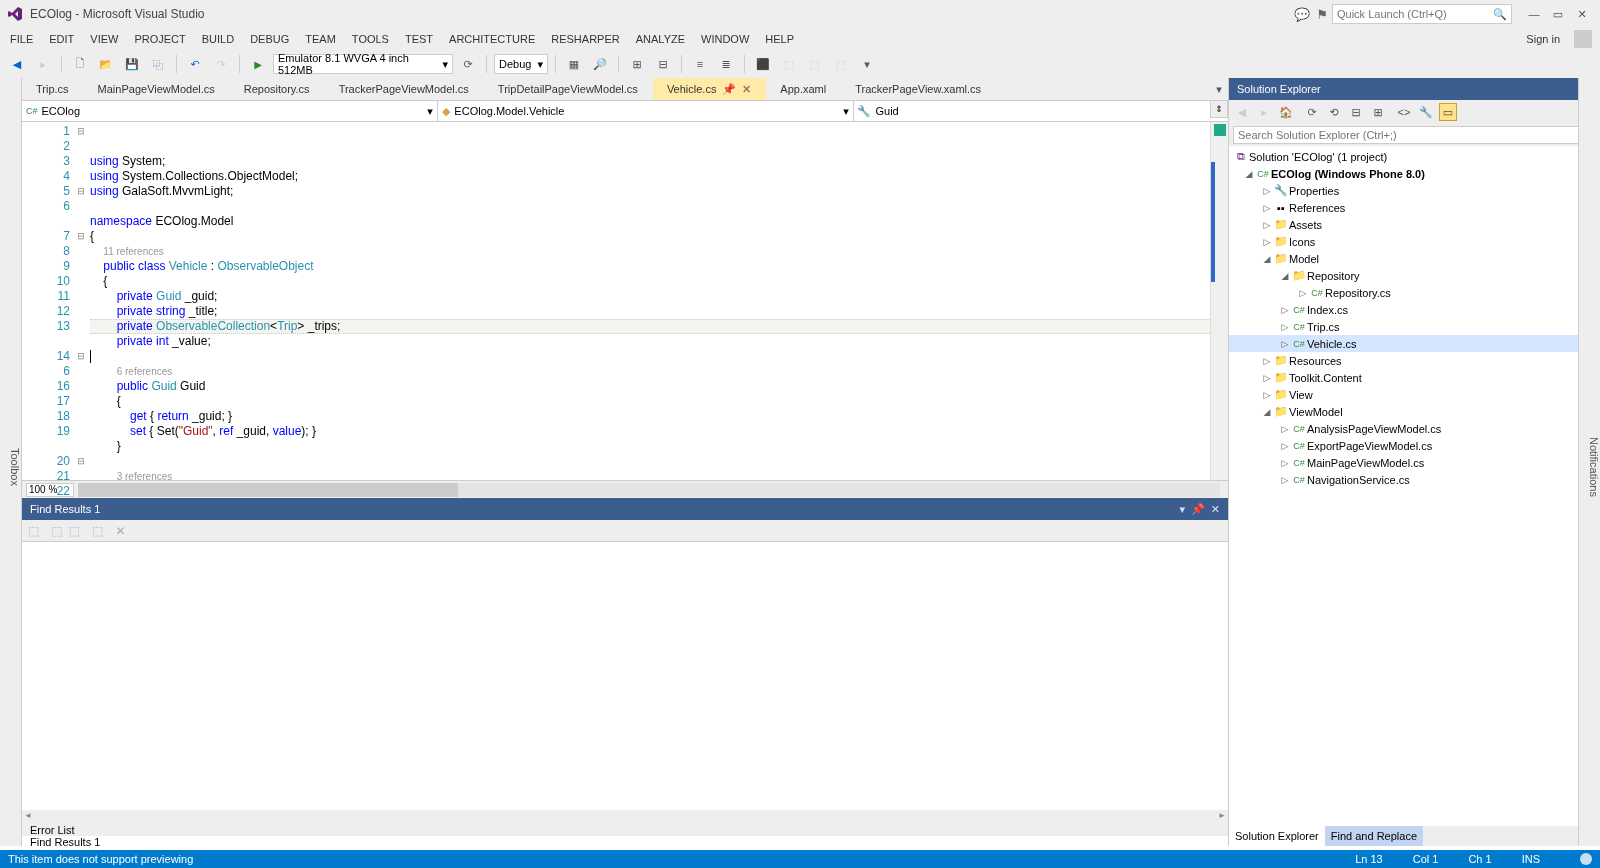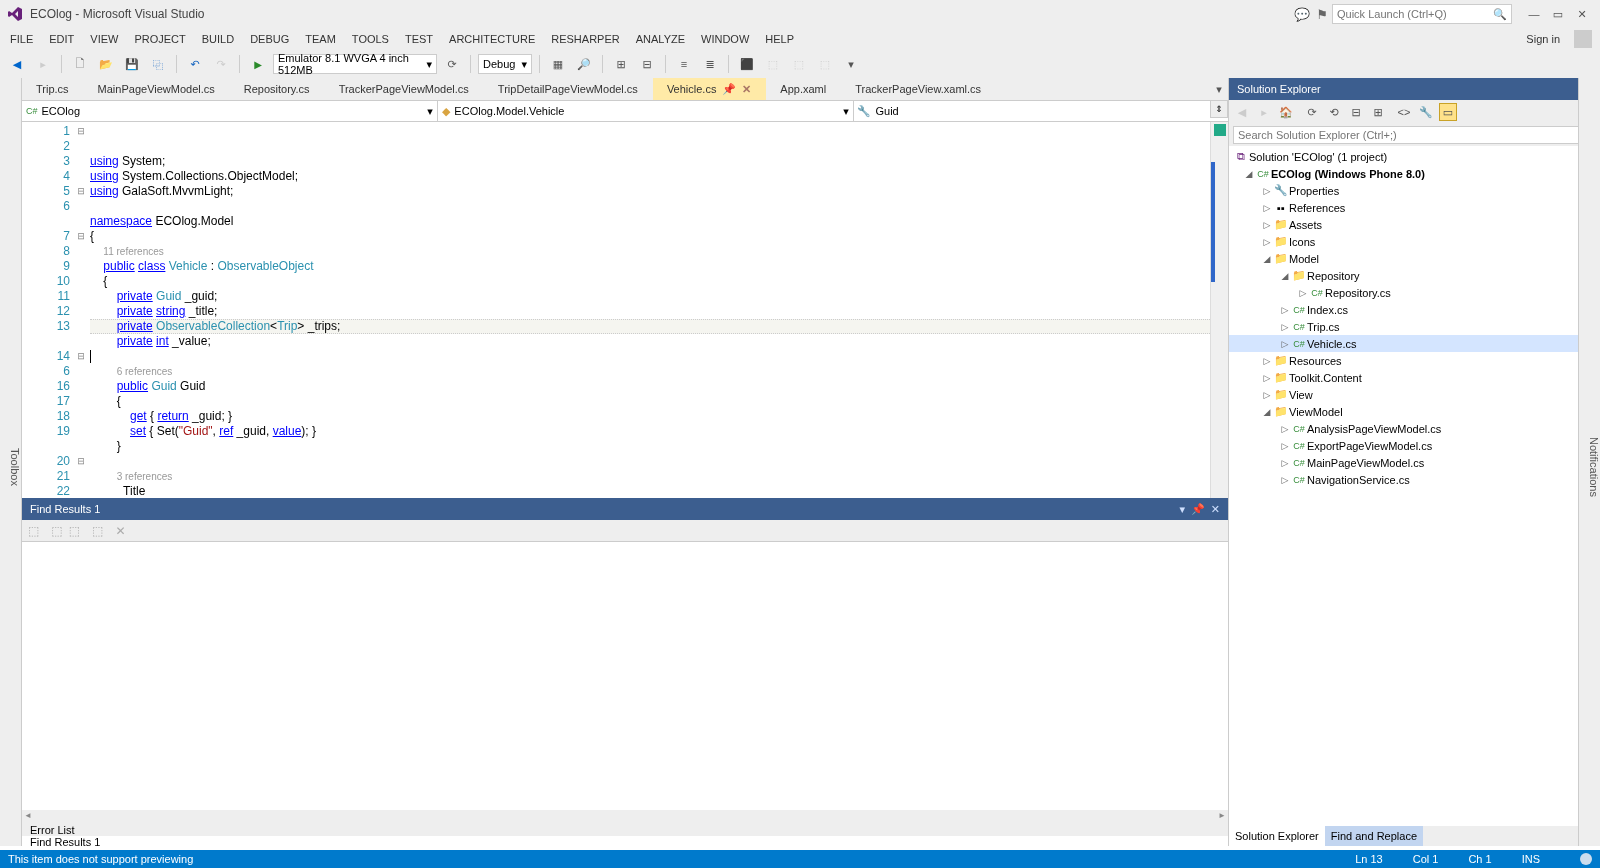--- a/index.html
+++ b/index.html
@@ -40,21 +40,21 @@
 
 .navbar { height:22px; background:#fff; border-top:1px solid #ccc; border-bottom:1px solid #ccc; display:flex; font-size:11px;}
 .navbar .nb { flex:1; border-right:1px solid #ccc; display:flex; align-items:center; padding:0 4px; gap:4px;}
 .navbar .nb:last-child { border-right:none; flex:0.9;}
 
 .editor-wrap { flex:1; display:flex; min-height:0; background:#fff; position:relative;}
 .gutter { width:68px; background:#fff; border-right:none; text-align:right; color:#2b91af; font-family:Consolas,monospace; font-size:12px; padding-right:20px; padding-top:2px; line-height:15px; position:relative;}
 .gutter .ln { height:15px; }
 .fold { position:absolute; right:4px; width:10px; text-align:center; color:#888; font-size:9px;}
 .code { flex:1; font-family:Consolas,monospace; font-size:12px; line-height:15px; padding-top:2px; white-space:pre; overflow:hidden; position:relative;}
-.kw { color:#0000ff;text-decoration:underline; }
+.kw { color:#0000ff; }
 .typ { color:#2b91af; }
 .str { color:#a31515; }
 .ref { color:#999; font-size:10px;}
 .hl-line { position:absolute; left:0; right:0; height:15px; background:#f5f5f0; border-top:1px dotted #ccc; border-bottom:1px dotted #ccc; z-index:0;}
 .code-inner { position:relative; z-index:1;}
 .cursor { display:inline-block; width:1px; height:13px; background:#000; vertical-align:middle;}
 
 .editor-rscroll { width:18px; background:#f0f0f0; border-left:1px solid #ddd; position:relative;}
 .editor-rscroll .mark-green { position:absolute; right:2px; top:2px; width:12px; height:12px; background:#2a8; }
 .editor-rscroll .bluebar { position:absolute; left:0; top:40px; width:4px; height:120px; background:#3067c9;}
@@ -158,21 +158,21 @@
   <span class="sep"></span>
   <span class="tb">🗋</span>
   <span class="tb">📂</span>
   <span class="tb" style="color:#1565c0">💾</span>
   <span class="tb" style="color:#1565c0">⿻</span>
   <span class="sep"></span>
   <span class="tb" style="color:#1565c0">↶</span>
   <span class="tb" style="color:#ccc">↷</span>
   <span class="sep"></span>
   <span class="tb play">▶</span>
-  <div class="combo" style="width:164px">
+  <div class="combo" style="width:180px">
       <span>Emulator 8.1 WVGA 4 inch 512MB</span>
       <span style="margin-left:auto">▾</span>
     </div>
   <span class="tb">⟳</span>
   <span class="sep"></span>
   <div class="combo" style="width:54px">
       <span>Debug</span>
       <span style="margin-left:auto">▾</span>
     </div>
   <span class="sep"></span>
@@ -304,20 +304,26 @@
           Title
         {
              {  _title; }</div>
         </div>
         <div class="editor-rscroll">
           <div class="splitbtn">⇕</div>
           <div class="mark-green"></div>
           <div class="bluebar"></div>
         </div>
       </div>
+      <div class="zoombar">
+        <div class="zcombo"><span>100 %</span></div>
+        <div class="hscroll">
+            <div class="thumb"></div>
+          </div>
+      </div>
     </div>
 
     <div style="flex:1; display:flex; flex-direction:column; min-height:0;">
       <div class="findresults-header">
         <span>Find Results 1</span>
         <span class="hdr-icons">
           <span>▾</span>
           <span>📌</span>
           <span>✕</span>
         </span>

